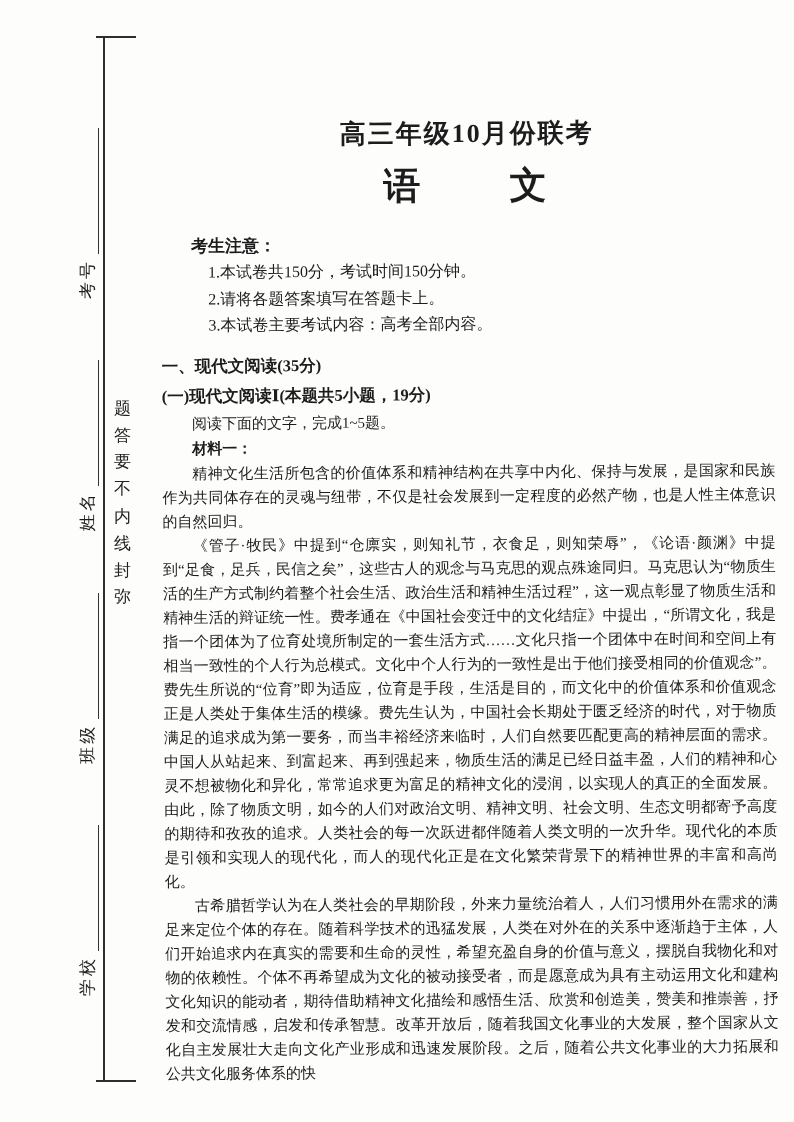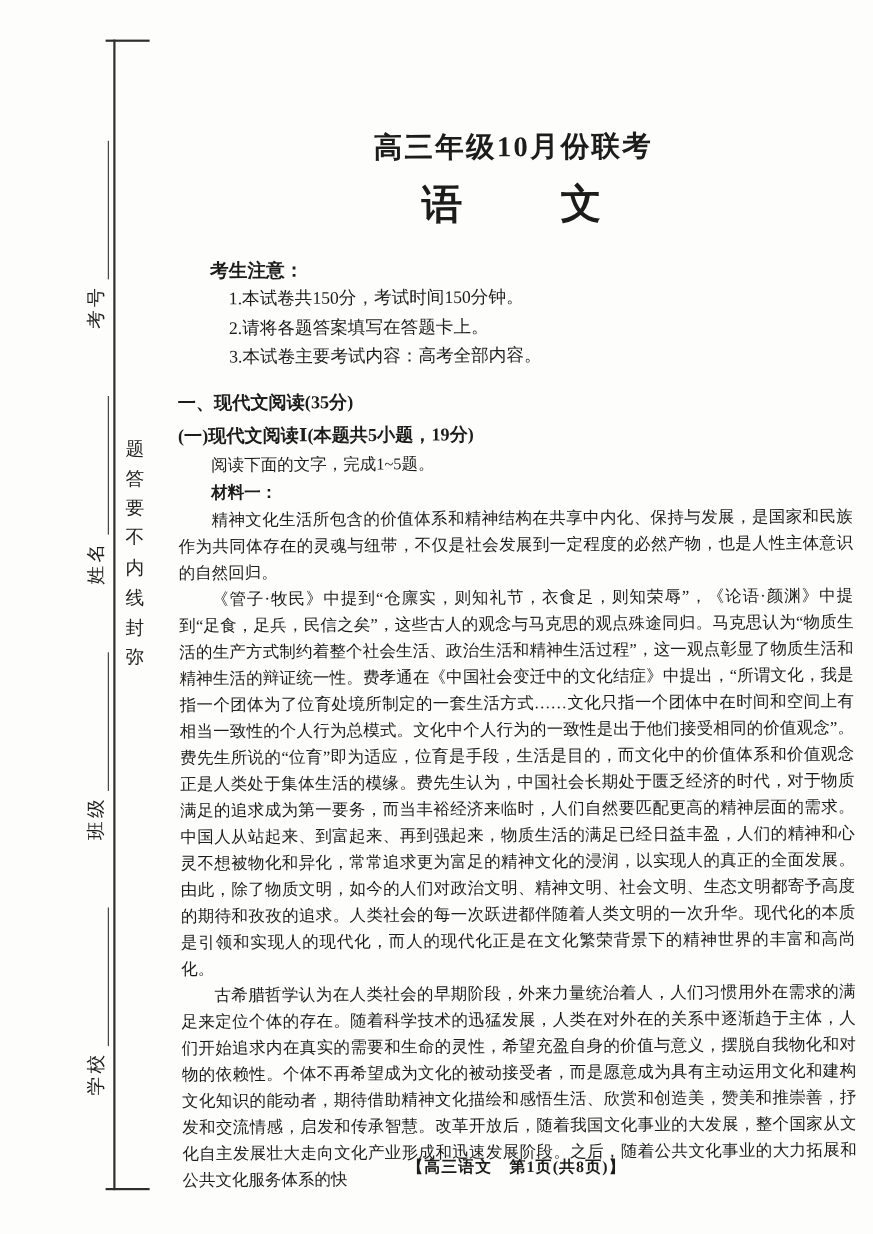--- a/index.html
+++ b/index.html
@@ -201,15 +201,14 @@
     <div class="section-heading">一、现代文阅读(35分)</div>
     <div class="part-heading">(一)现代文阅读Ⅰ(本题共5小题，19分)</div>
     <div class="instruction">阅读下面的文字，完成1~5题。</div>
     <div class="material-label">材料一：</div>
 
     <p class="para">精神文化生活所包含的价值体系和精神结构在共享中内化、保持与发展，是国家和民族作为共同体存在的灵魂与纽带，不仅是社会发展到一定程度的必然产物，也是人性主体意识的自然回归。</p>
     <p class="para">《管子·牧民》中提到“仓廪实，则知礼节，衣食足，则知荣辱”，《论语·颜渊》中提到“足食，足兵，民信之矣”，这些古人的观念与马克思的观点殊途同归。马克思认为“物质生活的生产方式制约着整个社会生活、政治生活和精神生活过程”，这一观点彰显了物质生活和精神生活的辩证统一性。费孝通在《中国社会变迁中的文化结症》中提出，“所谓文化，我是指一个团体为了位育处境所制定的一套生活方式……文化只指一个团体中在时间和空间上有相当一致性的个人行为总模式。文化中个人行为的一致性是出于他们接受相同的价值观念”。费先生所说的“位育”即为适应，位育是手段，生活是目的，而文化中的价值体系和价值观念正是人类处于集体生活的模缘。费先生认为，中国社会长期处于匮乏经济的时代，对于物质满足的追求成为第一要务，而当丰裕经济来临时，人们自然要匹配更高的精神层面的需求。中国人从站起来、到富起来、再到强起来，物质生活的满足已经日益丰盈，人们的精神和心灵不想被物化和异化，常常追求更为富足的精神文化的浸润，以实现人的真正的全面发展。由此，除了物质文明，如今的人们对政治文明、精神文明、社会文明、生态文明都寄予高度的期待和孜孜的追求。人类社会的每一次跃进都伴随着人类文明的一次升华。现代化的本质是引领和实现人的现代化，而人的现代化正是在文化繁荣背景下的精神世界的丰富和高尚化。</p>
     <p class="para">古希腊哲学认为在人类社会的早期阶段，外来力量统治着人，人们习惯用外在需求的满足来定位个体的存在。随着科学技术的迅猛发展，人类在对外在的关系中逐渐趋于主体，人们开始追求内在真实的需要和生命的灵性，希望充盈自身的价值与意义，摆脱自我物化和对物的依赖性。个体不再希望成为文化的被动接受者，而是愿意成为具有主动运用文化和建构文化知识的能动者，期待借助精神文化描绘和感悟生活、欣赏和创造美，赞美和推崇善，抒发和交流情感，启发和传承智慧。改革开放后，随着我国文化事业的大发展，整个国家从文化自主发展壮大走向文化产业形成和迅速发展阶段。之后，随着公共文化事业的大力拓展和公共文化服务体系的快</p>
   </div>
 
-  <div class="footer">【高三语文　第1页(共8页)】</div>
 
 </div>
 
 </body></html>

